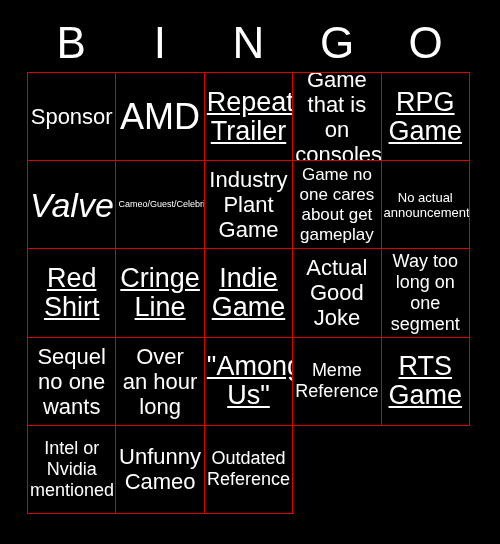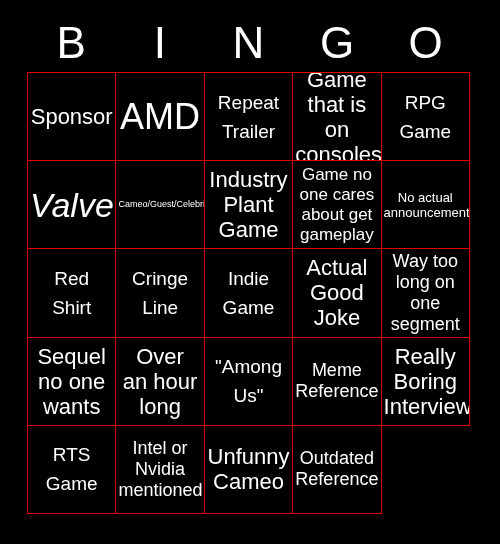--- a/index.html
+++ b/index.html
@@ -80,21 +80,21 @@
     font-weight: 400;
     text-align: center;
     width: 100%;
     display: block;
     white-space: pre-line;
   }
 
   
   .sz-xxl { font-size: 36px; line-height: 38px; }
   .sz-xl  { font-size: 34px; line-height: 36px; font-style: italic; }
-  .sz-lg  { font-size: 19px; line-height: 29px; }
+  .sz-lg  { font-size: 27px; line-height: 29px; text-decoration: underline; }
   .sz-md  { font-size: 22px; line-height: 25px; }
   .sz-sm  { font-size: 18px; line-height: 21px; }
   .sz-xs  { font-size: 17px; line-height: 20px; }
   .sz-xxs { font-size: 13px; line-height: 15px; }
   .sz-tiny{ font-size: 9px;  line-height: 11px; }
 </style>
 </head>
 <body>
 
 <div id="card">
@@ -183,25 +183,20 @@
       </div>
       <div class="cell">
         <span class="cell-text sz-lg">"Among
 Us"</span>
       </div>
       <div class="cell">
         <span class="cell-text sz-sm">Meme
 Reference</span>
       </div>
       <div class="cell">
-        <span class="cell-text sz-md">Really
-Boring
-Interview</span>
-      </div>
-      <div class="cell">
         <span class="cell-text sz-lg">RTS
 Game</span>
       </div>
       <div class="cell">
         <span class="cell-text sz-sm">Intel or
 Nvidia
 mentioned</span>
       </div>
       <div class="cell">
         <span class="cell-text sz-md">Unfunny

